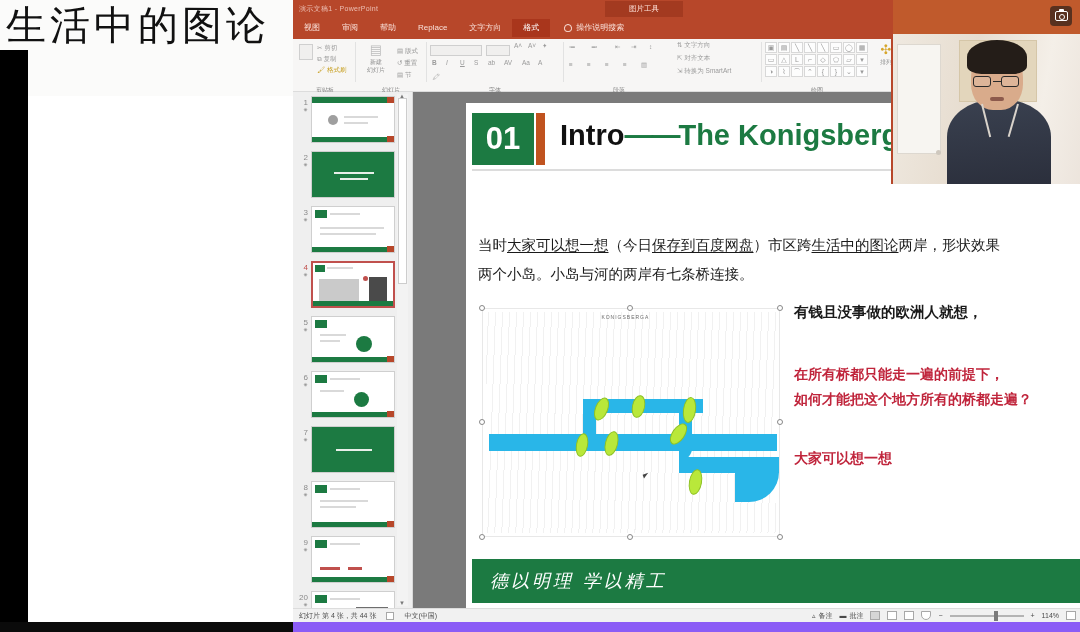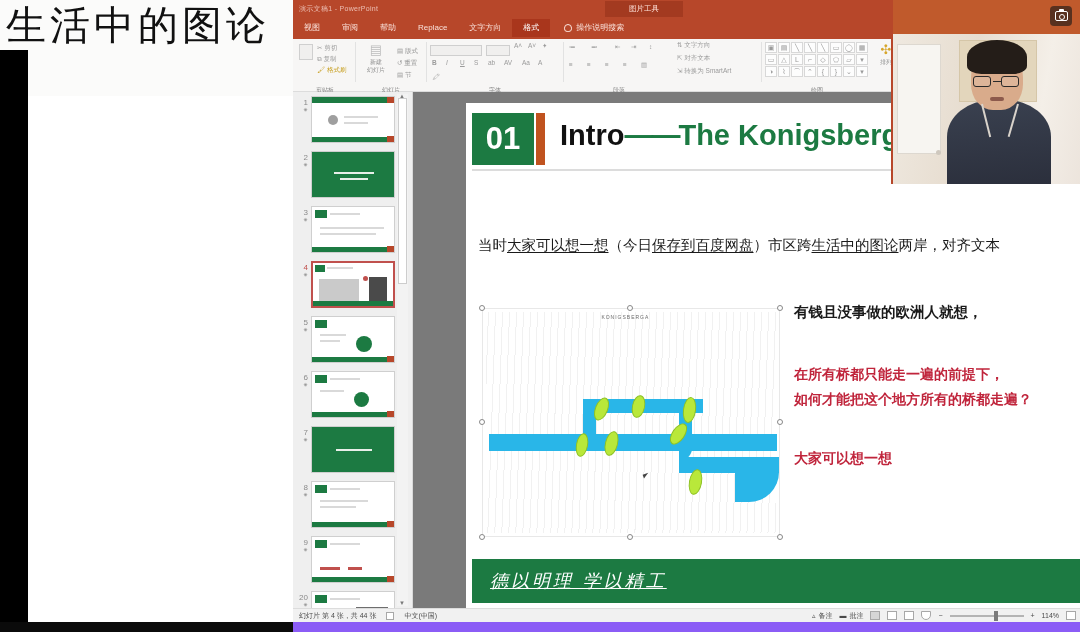--- a/index.html
+++ b/index.html
@@ -138,21 +138,21 @@
 
   
   .rtxt{ position:absolute; left:328px; top:200px; width:330px;
      font-family:"DejaVu Sans",sans-serif;}
   .rtxt .l1{ font-size:14.5px; color:#1a1a1a; font-weight:bold; margin-bottom:40px;}
   .rtxt .r{ font-size:14px; color:#c0253c; font-weight:bold; line-height:25px;}
   .rtxt .r2{ font-size:14px; color:#c0253c; font-weight:bold; margin-top:38px;}
 
   .sl-foot{ position:absolute; left:6px; bottom:10px; width:850px; height:44px; background:#1c7a42;}
   .sl-motto{ position:absolute; left:18px; top:10px; font-size:18px; color:#fff;
-     font-family:"DejaVu Serif",serif; font-style:italic; letter-spacing:3px;text-decoration:underline;}
+     font-family:"DejaVu Serif",serif; font-style:italic; letter-spacing:3px;}
 
   
   .statusbar{
     position:absolute; left:0; bottom:10px; width:787px; height:14px; background:#f1f1f1;
     border-top:1px solid #dcdcdc; display:flex; align-items:center;
     font-size:7px; color:#4a4a4a; padding-left:6px; gap:10px;
   }
   .sb-right{ position:absolute; right:4px; display:flex; align-items:center; gap:7px; }
   .vbtn{ width:10px;height:9px;border:1px solid #a8a8a8; background:#fff;}
   .vbtn.act{ background:#d6d6d6;}
@@ -465,21 +465,22 @@
             <div class="sl-orange"></div>
             <div class="sl-title">
               <span>Intro</span><span class="dash">——</span><span class="green">The Konigsberg bridge problem.</span>
             </div>
             <div class="sl-rule"></div>
 
           </div>
 
 
           <div class="sl-body">
-            <span>当时</span><u>大家可以想一想</u><span>（今日</span><u>保存到百度网盘</u><span>）市区跨</span><u>生活中的图论</u><span>两岸，对齐文本</span><br>
+            <span>当时</span><u>大家可以想一想</u><span>（今日</span><u>保存到百度网盘</u><span>）市区跨</span><u>生活中的图论</u><span>两岸，形状效果</span><br>
+            <span>两个小岛。小岛与河的两岸有七条桥连接。</span>
           </div>
 
           <div class="mapbox">
             <div class="mapbg"></div>
             <div class="maptop">KONIGSBERGA</div>
 
             <div class="river" style="left:6px; top:125px; width:288px; height:17px;"></div>
             <div class="river" style="left:100px; top:90px; width:120px; height:14px;"></div>
             <div class="river" style="left:100px; top:92px; width:13px; height:40px;"></div>
             <div class="river" style="left:196px; top:92px; width:13px; height:60px; border-radius:0 0 14px 0;"></div>

